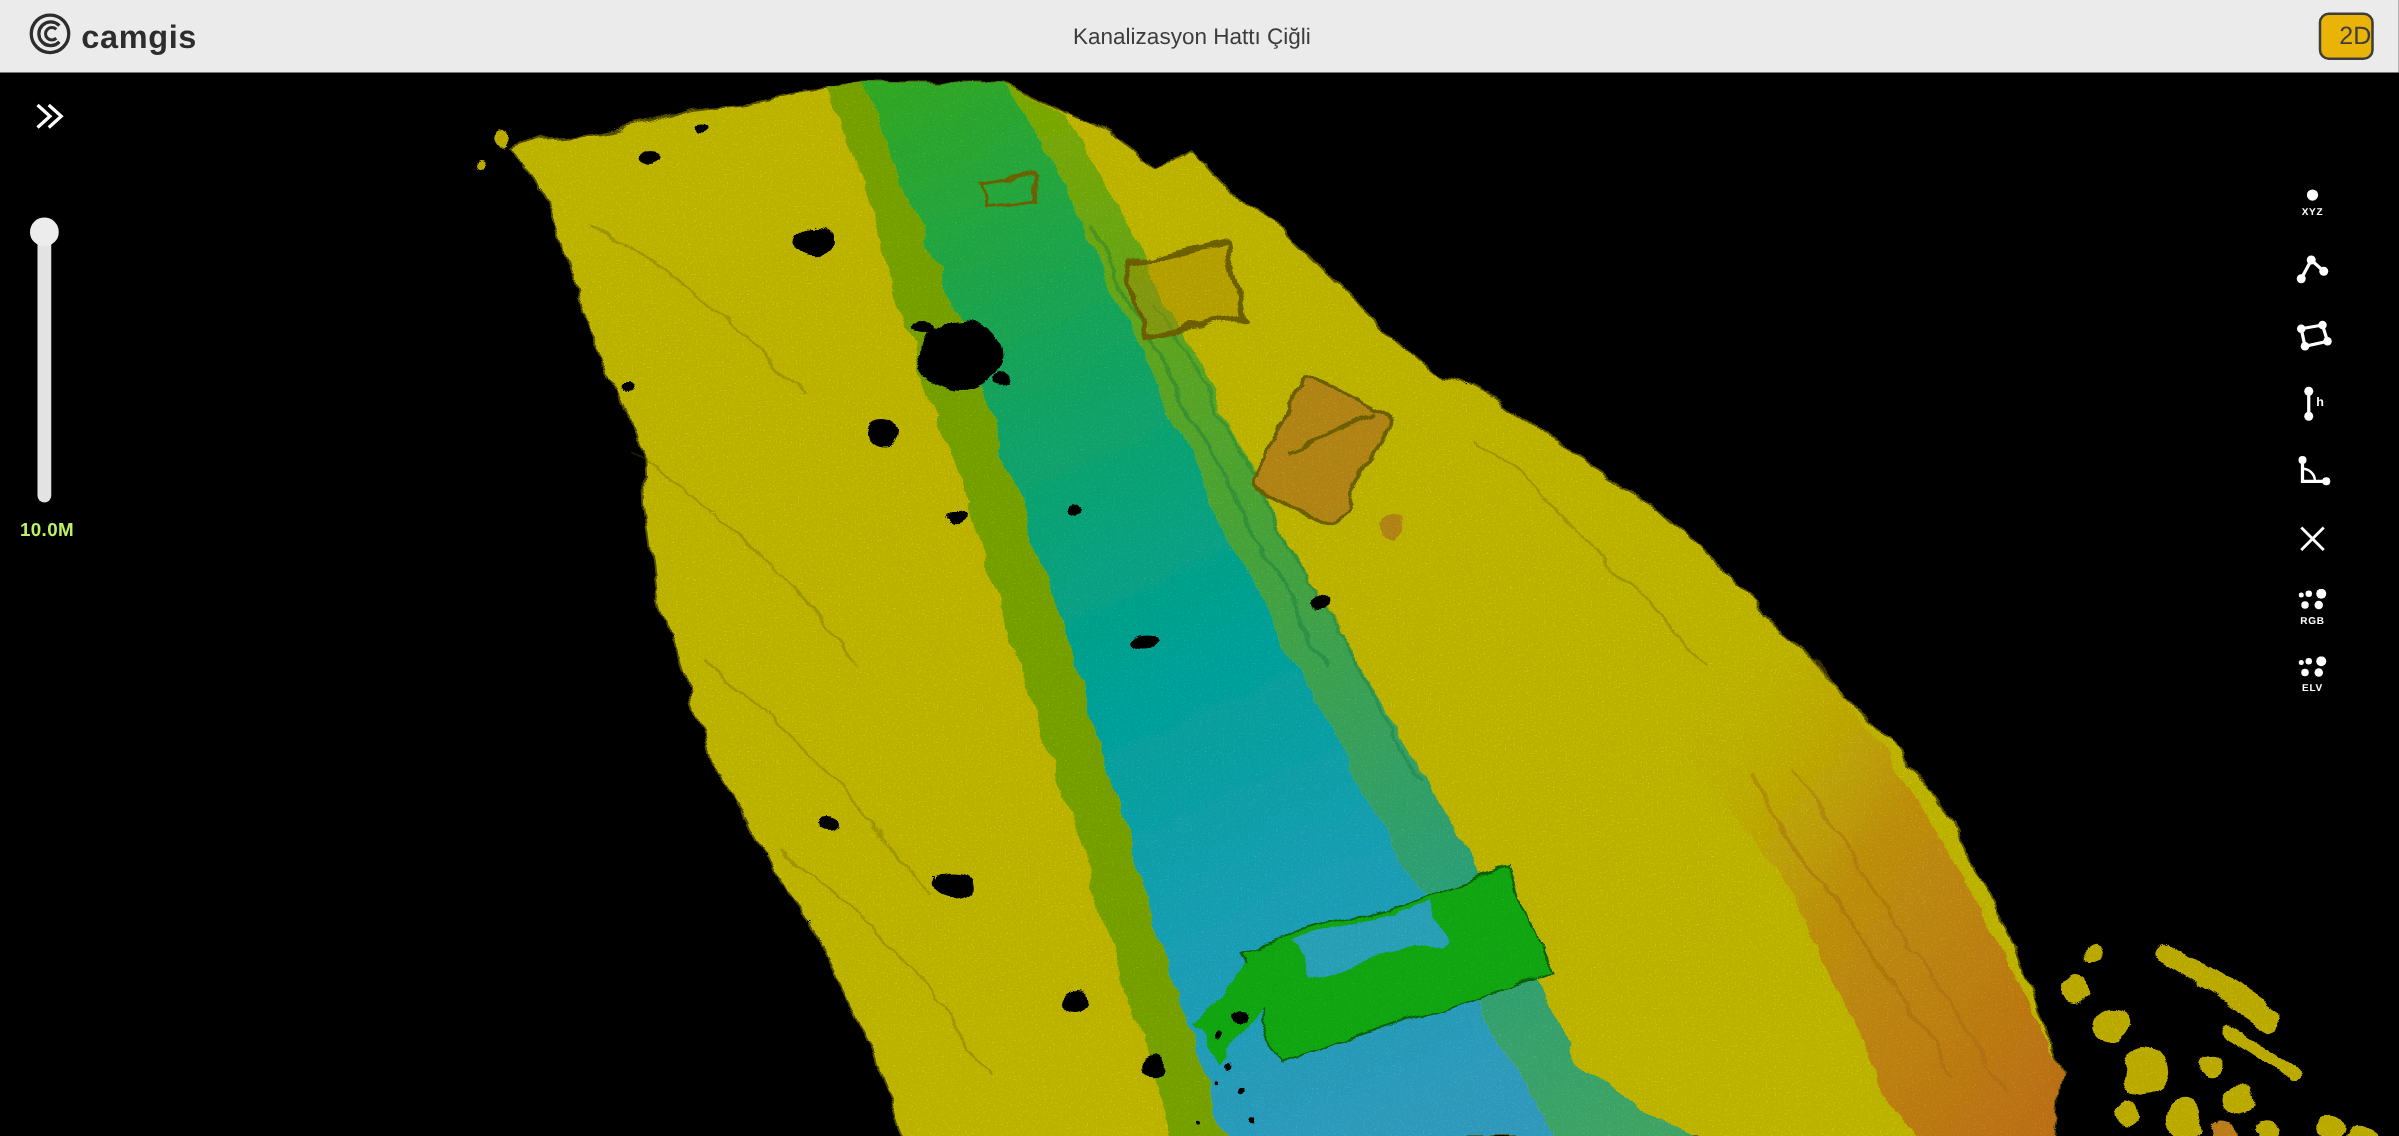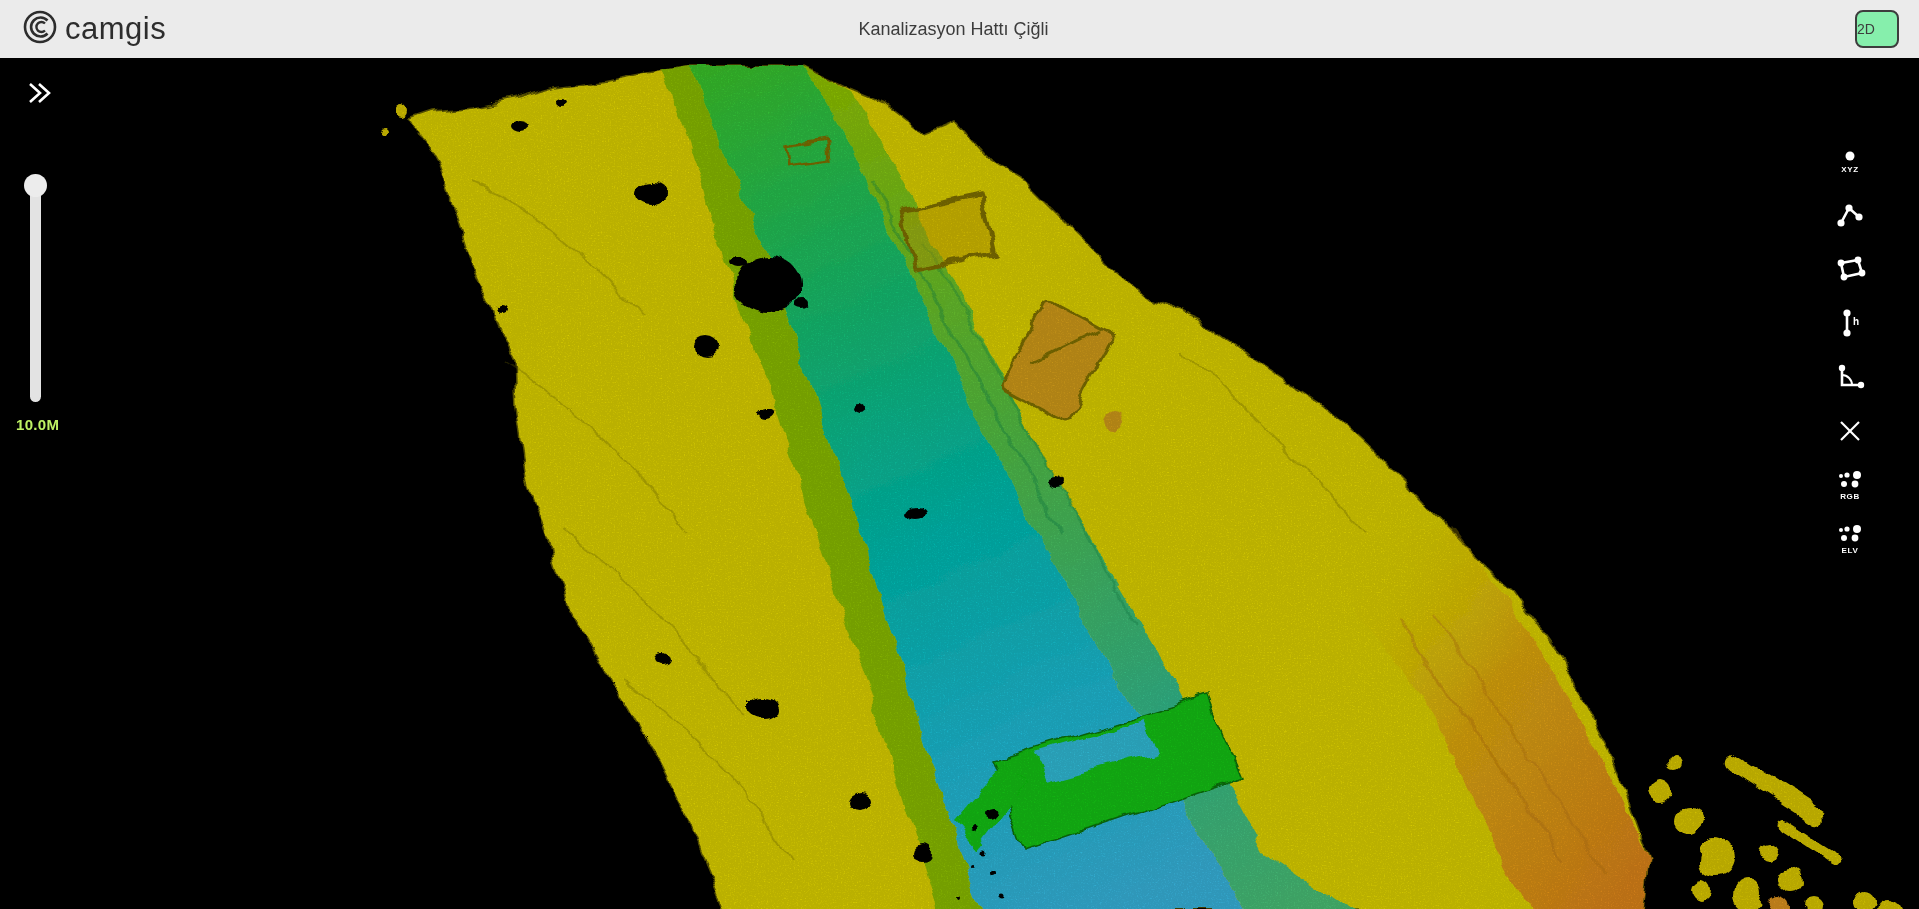--- a/index.html
+++ b/index.html
@@ -4,30 +4,30 @@
 <style>
   * { margin:0; padding:0; box-sizing:border-box; }
   html,body { width:1919px; height:909px; overflow:hidden; background:#000; font-family:"Liberation Sans", sans-serif; }
 
   
   .header {
     position:absolute; top:0; left:0; width:1919px; height:58px;
     background:#ebebeb; display:flex; align-items:center; z-index:20;
   }
   .logo { display:flex; align-items:center; gap:7px; margin-left:22px; }
-  .logo-text { font-size:31px; font-weight:400; color:#2d2d2d; letter-spacing:.5px; }
+  .logo-text { font-size:26px; font-weight:700; color:#2d2d2d; letter-spacing:.5px; }
   .header-title {
     position:absolute; left:0; right:12px; text-align:center;
     font-size:18px; color:#3c3c3c; pointer-events:none;
   }
   .mode-btn {
     position:absolute; right:20px; top:10px; width:44px; height:38px;
-    border:2px solid #3d3d3d; border-radius:8px; background:#86efac;
-    font-family:"Liberation Sans", sans-serif; font-size:14px; color:#3d3d3d;
-    display:flex; align-items:center; justify-content:flex-start; cursor:pointer;
+    border:2px solid #3d3d3d; border-radius:8px; background:#eab308;
+    font-family:"Liberation Sans", sans-serif; font-size:20px; color:#3d3d3d;
+    display:flex; align-items:center; justify-content:flex-end; cursor:pointer;
   }
 
   
   .viewport {
     position:absolute; top:58px; left:0; width:1919px; height:851px;
     background:#000; z-index:1;
   }
   .viewport svg.cloud { position:absolute; top:0; left:0; }
 
   

